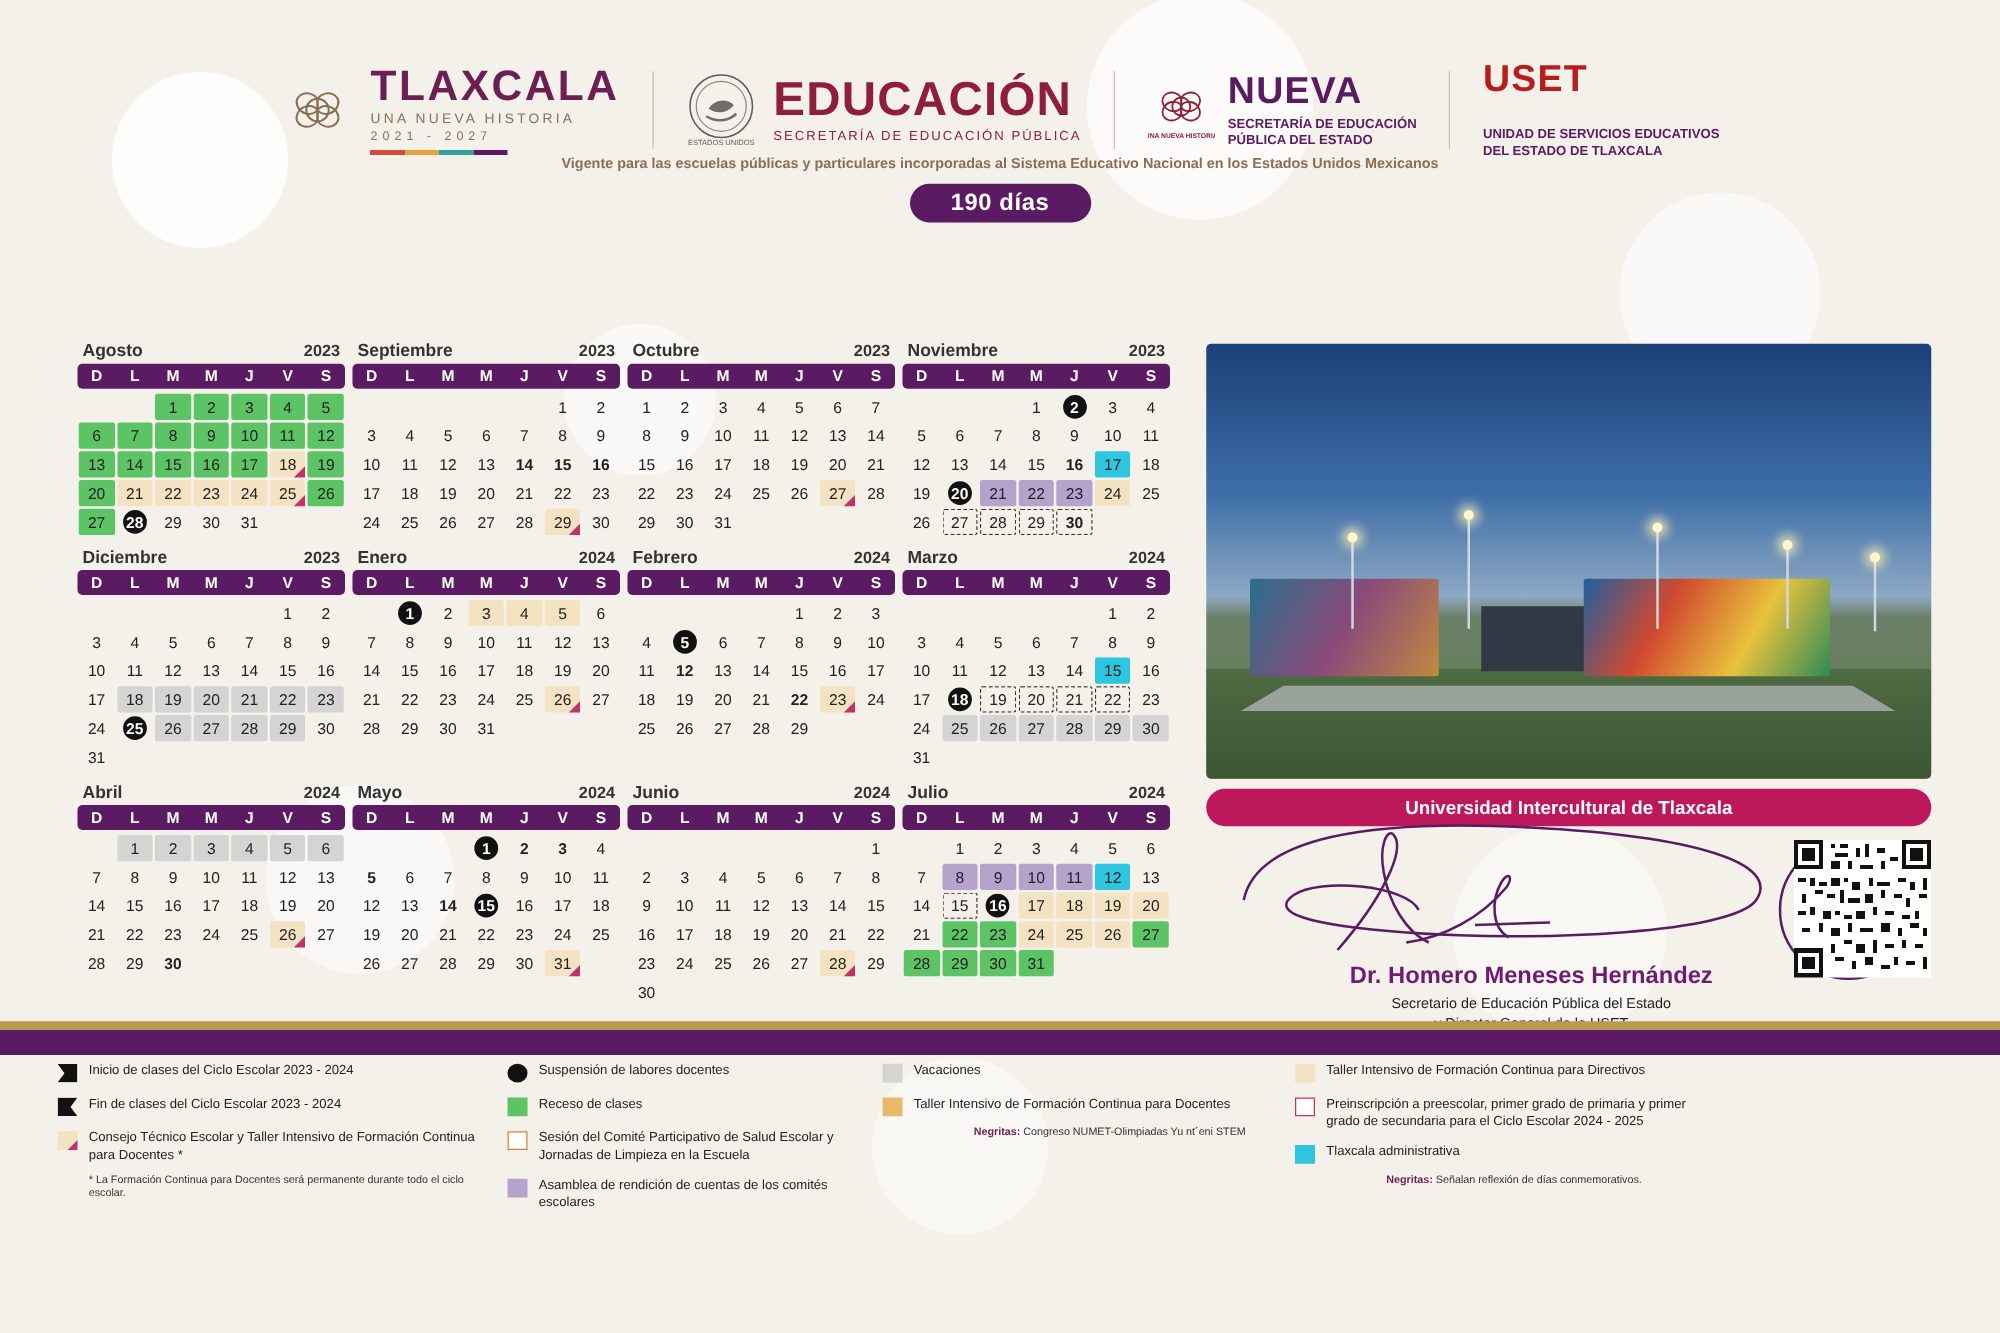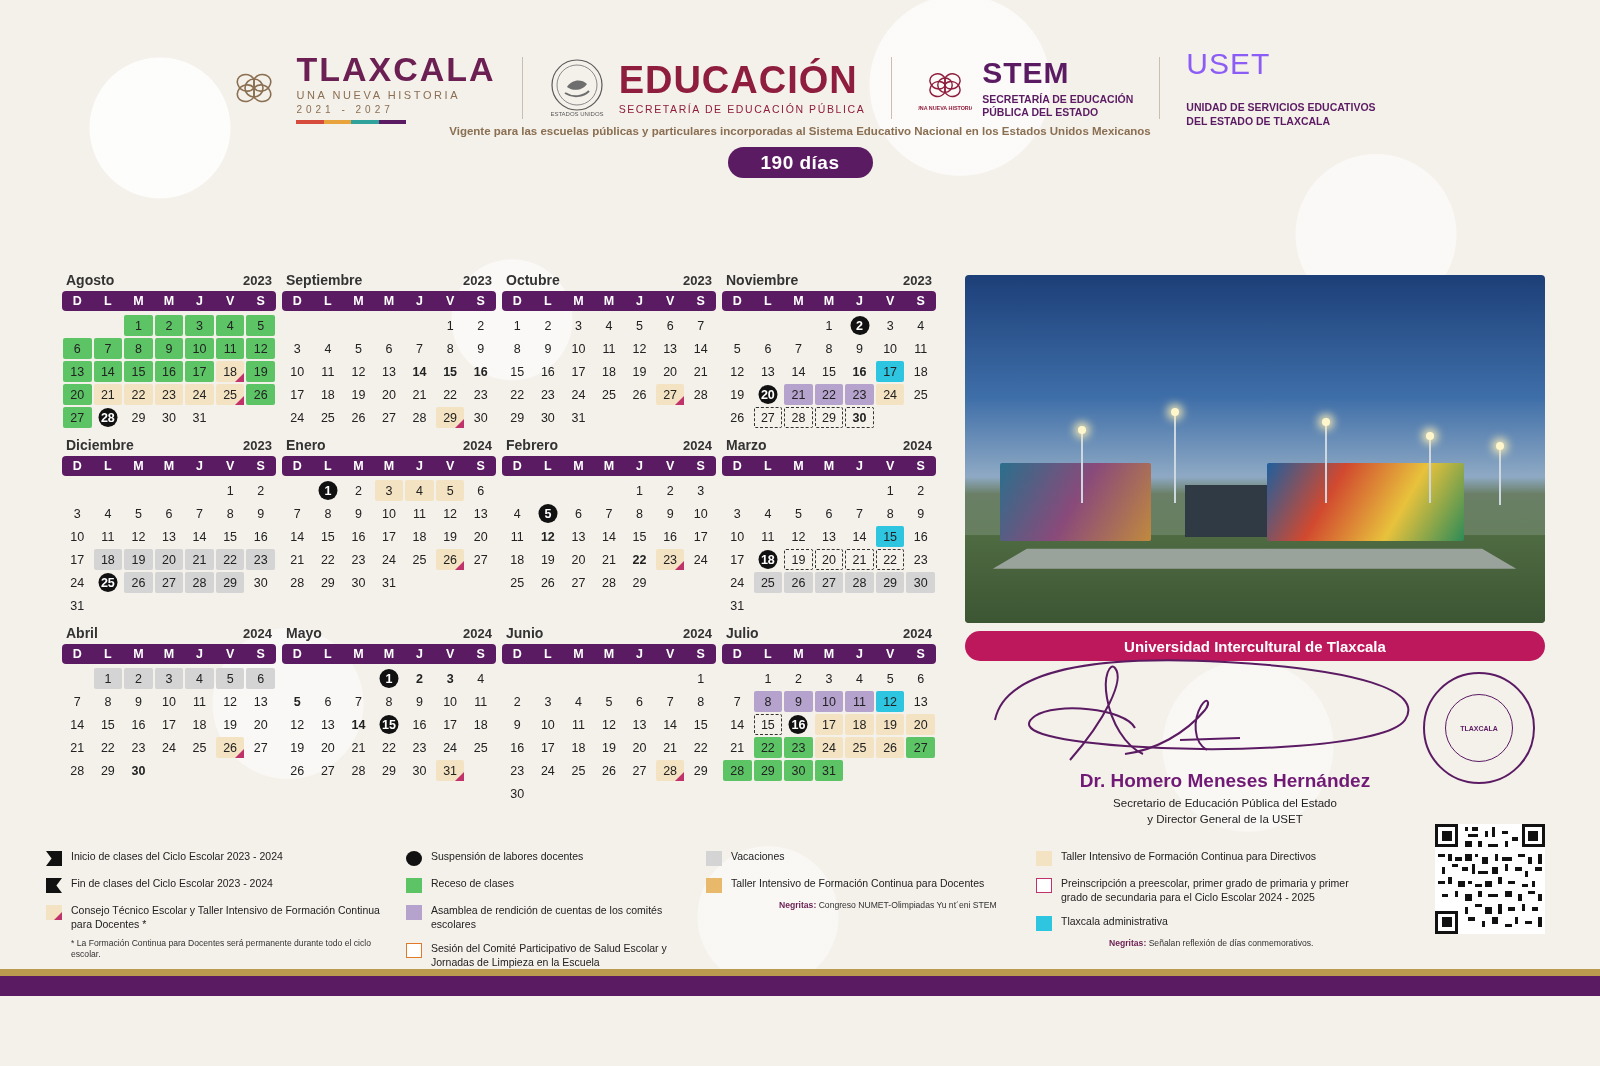--- a/index.html
+++ b/index.html
@@ -18,21 +18,21 @@
     background-image:
       radial-gradient(circle at 10% 12%, rgba(255,255,255,.85) 0 70px, rgba(0,0,0,0) 71px),
       radial-gradient(circle at 32% 30%, rgba(255,255,255,.6) 0 60px, rgba(0,0,0,0) 61px),
       radial-gradient(circle at 60% 8%, rgba(255,255,255,.7) 0 90px, rgba(0,0,0,0) 91px),
       radial-gradient(circle at 86% 22%, rgba(255,255,255,.6) 0 80px, rgba(0,0,0,0) 81px),
       radial-gradient(circle at 18% 66%, rgba(255,255,255,.55) 0 75px, rgba(0,0,0,0) 76px),
       radial-gradient(circle at 48% 86%, rgba(255,255,255,.5) 0 70px, rgba(0,0,0,0) 71px),
       radial-gradient(circle at 78% 70%, rgba(255,255,255,.5) 0 85px, rgba(0,0,0,0) 86px);
     z-index:0;
   }
-  .page { position:relative; z-index:1; width:1600px; height:996px; }
+  .page { position:relative; z-index:1; width:1600px; height:844px; }
 
   
   .header{
     display:flex; align-items:center; justify-content:center;
     gap:0; padding:55px 0 0 0; height:120px;
   }
   .logo-block{ display:flex; align-items:center; }
   .vsep{ width:1px; height:62px; background:#c8bfb2; margin:0 26px; }
 
   .tlax-mark{ width:60px; height:60px; position:relative; margin-right:12px;}
@@ -45,21 +45,21 @@
 
   .shield{ width:56px; height:62px; margin-right:14px; }
   .edu-text{ line-height:1; }
   .edu-title{ font-size:38px; font-weight:bold; letter-spacing:1px; color:#8f1d3d; }
   .edu-sub{ font-size:10.5px; letter-spacing:1.6px; color:#8f1d3d; margin-top:5px;}
 
   .sepe-wrap{ display:flex; align-items:center;}
   .sepe-mark{ width:54px; height:56px; margin-right:10px; position:relative;}
   .sepe-title{ font-size:30px; font-weight:bold; color:#5b1b63; letter-spacing:1px;}
   .sepe-sub{ font-size:10.5px; color:#5b1b63; font-weight:bold; line-height:1.25; margin-top:3px;}
-  .uset-title{ font-size:30px; font-weight:normal; color:#8b5cf6; letter-spacing:1px;}
+  .uset-title{ font-size:30px; font-weight:bold; color:#b91c1c; letter-spacing:1px;}
   .uset-sub{ font-size:10.5px; color:#5b1b63; font-weight:bold; line-height:1.25; margin-top:20px;}
 
   
   .title-main{ text-align:center; margin-top:26px; }
   .title-main h1{ margin:0; font-size:31px; color:#5b1b63; font-weight:bold;}
   .title-main h1 .year{ font-weight:normal; color:#444; }
   .title-sub{ text-align:center; font-size:11.5px; color:#8a6f52; font-weight:bold; margin-top:5px;}
   .days-pill{
     margin:10px auto 0; width:145px; height:31px; border-radius:16px;
     background:#5b1b63; color:#fff; font-size:19px; font-weight:bold;
@@ -228,21 +228,21 @@
             <circle cx="30" cy="28" r="8"></circle>
             <path d="M30 20c-7-9-20-3-16 6 3 7 12 8 16 3z"></path>
             <path d="M30 20c7-9 20-3 16 6-3 7-12 8-16 3z"></path>
             <path d="M30 36c-7 9-20 3-16-6 3-7 12-8 16-3z"></path>
             <path d="M30 36c7 9 20 3 16-6-3-7-12-8-16-3z"></path>
           </g>
           <text x="30" y="56" font-size="6" text-anchor="middle" fill="#8f1d3d" font-weight="bold">UNA NUEVA HISTORIA</text>
         </svg>
       </div>
       <div>
-        <div class="sepe-title">STEM</div>
+        <div class="sepe-title">NUEVA</div>
         <div class="sepe-sub" style="white-space:pre-line">SECRETARÍA DE EDUCACIÓN
 PÚBLICA DEL ESTADO</div>
       </div>
     </div>
 
     <div class="vsep"></div>
 
     <div class="logo-block">
       <div>
         <div class="uset-title">USET</div>
@@ -2022,26 +2022,26 @@
     <div id="lg2">
         <div class="lg-item">
           <div class="lg-swatch sw-dot"></div>
           <div class="lg-text">Suspensión de labores docentes</div>
         </div>
         <div class="lg-item">
           <div class="lg-swatch sw-green"></div>
           <div class="lg-text">Receso de clases</div>
         </div>
         <div class="lg-item">
+          <div class="lg-swatch sw-orangebox"></div>
+          <div class="lg-text">Sesión del Comité Participativo de Salud Escolar y Jornadas de Limpieza en la Escuela</div>
+        </div>
+        <div class="lg-item">
           <div class="lg-swatch sw-purple"></div>
           <div class="lg-text">Asamblea de rendición de cuentas de los comités escolares</div>
-        </div>
-        <div class="lg-item">
-          <div class="lg-swatch sw-orangebox"></div>
-          <div class="lg-text">Sesión del Comité Participativo de Salud Escolar y Jornadas de Limpieza en la Escuela</div>
         </div>
       </div>
     <div id="lg3">
         <div class="lg-item">
           <div class="lg-swatch sw-gray"></div>
           <div class="lg-text">Vacaciones</div>
         </div>
         <div class="lg-item">
           <div class="lg-swatch sw-tan"></div>
           <div class="lg-text">Taller Intensivo de Formación Continua para Docentes</div>

